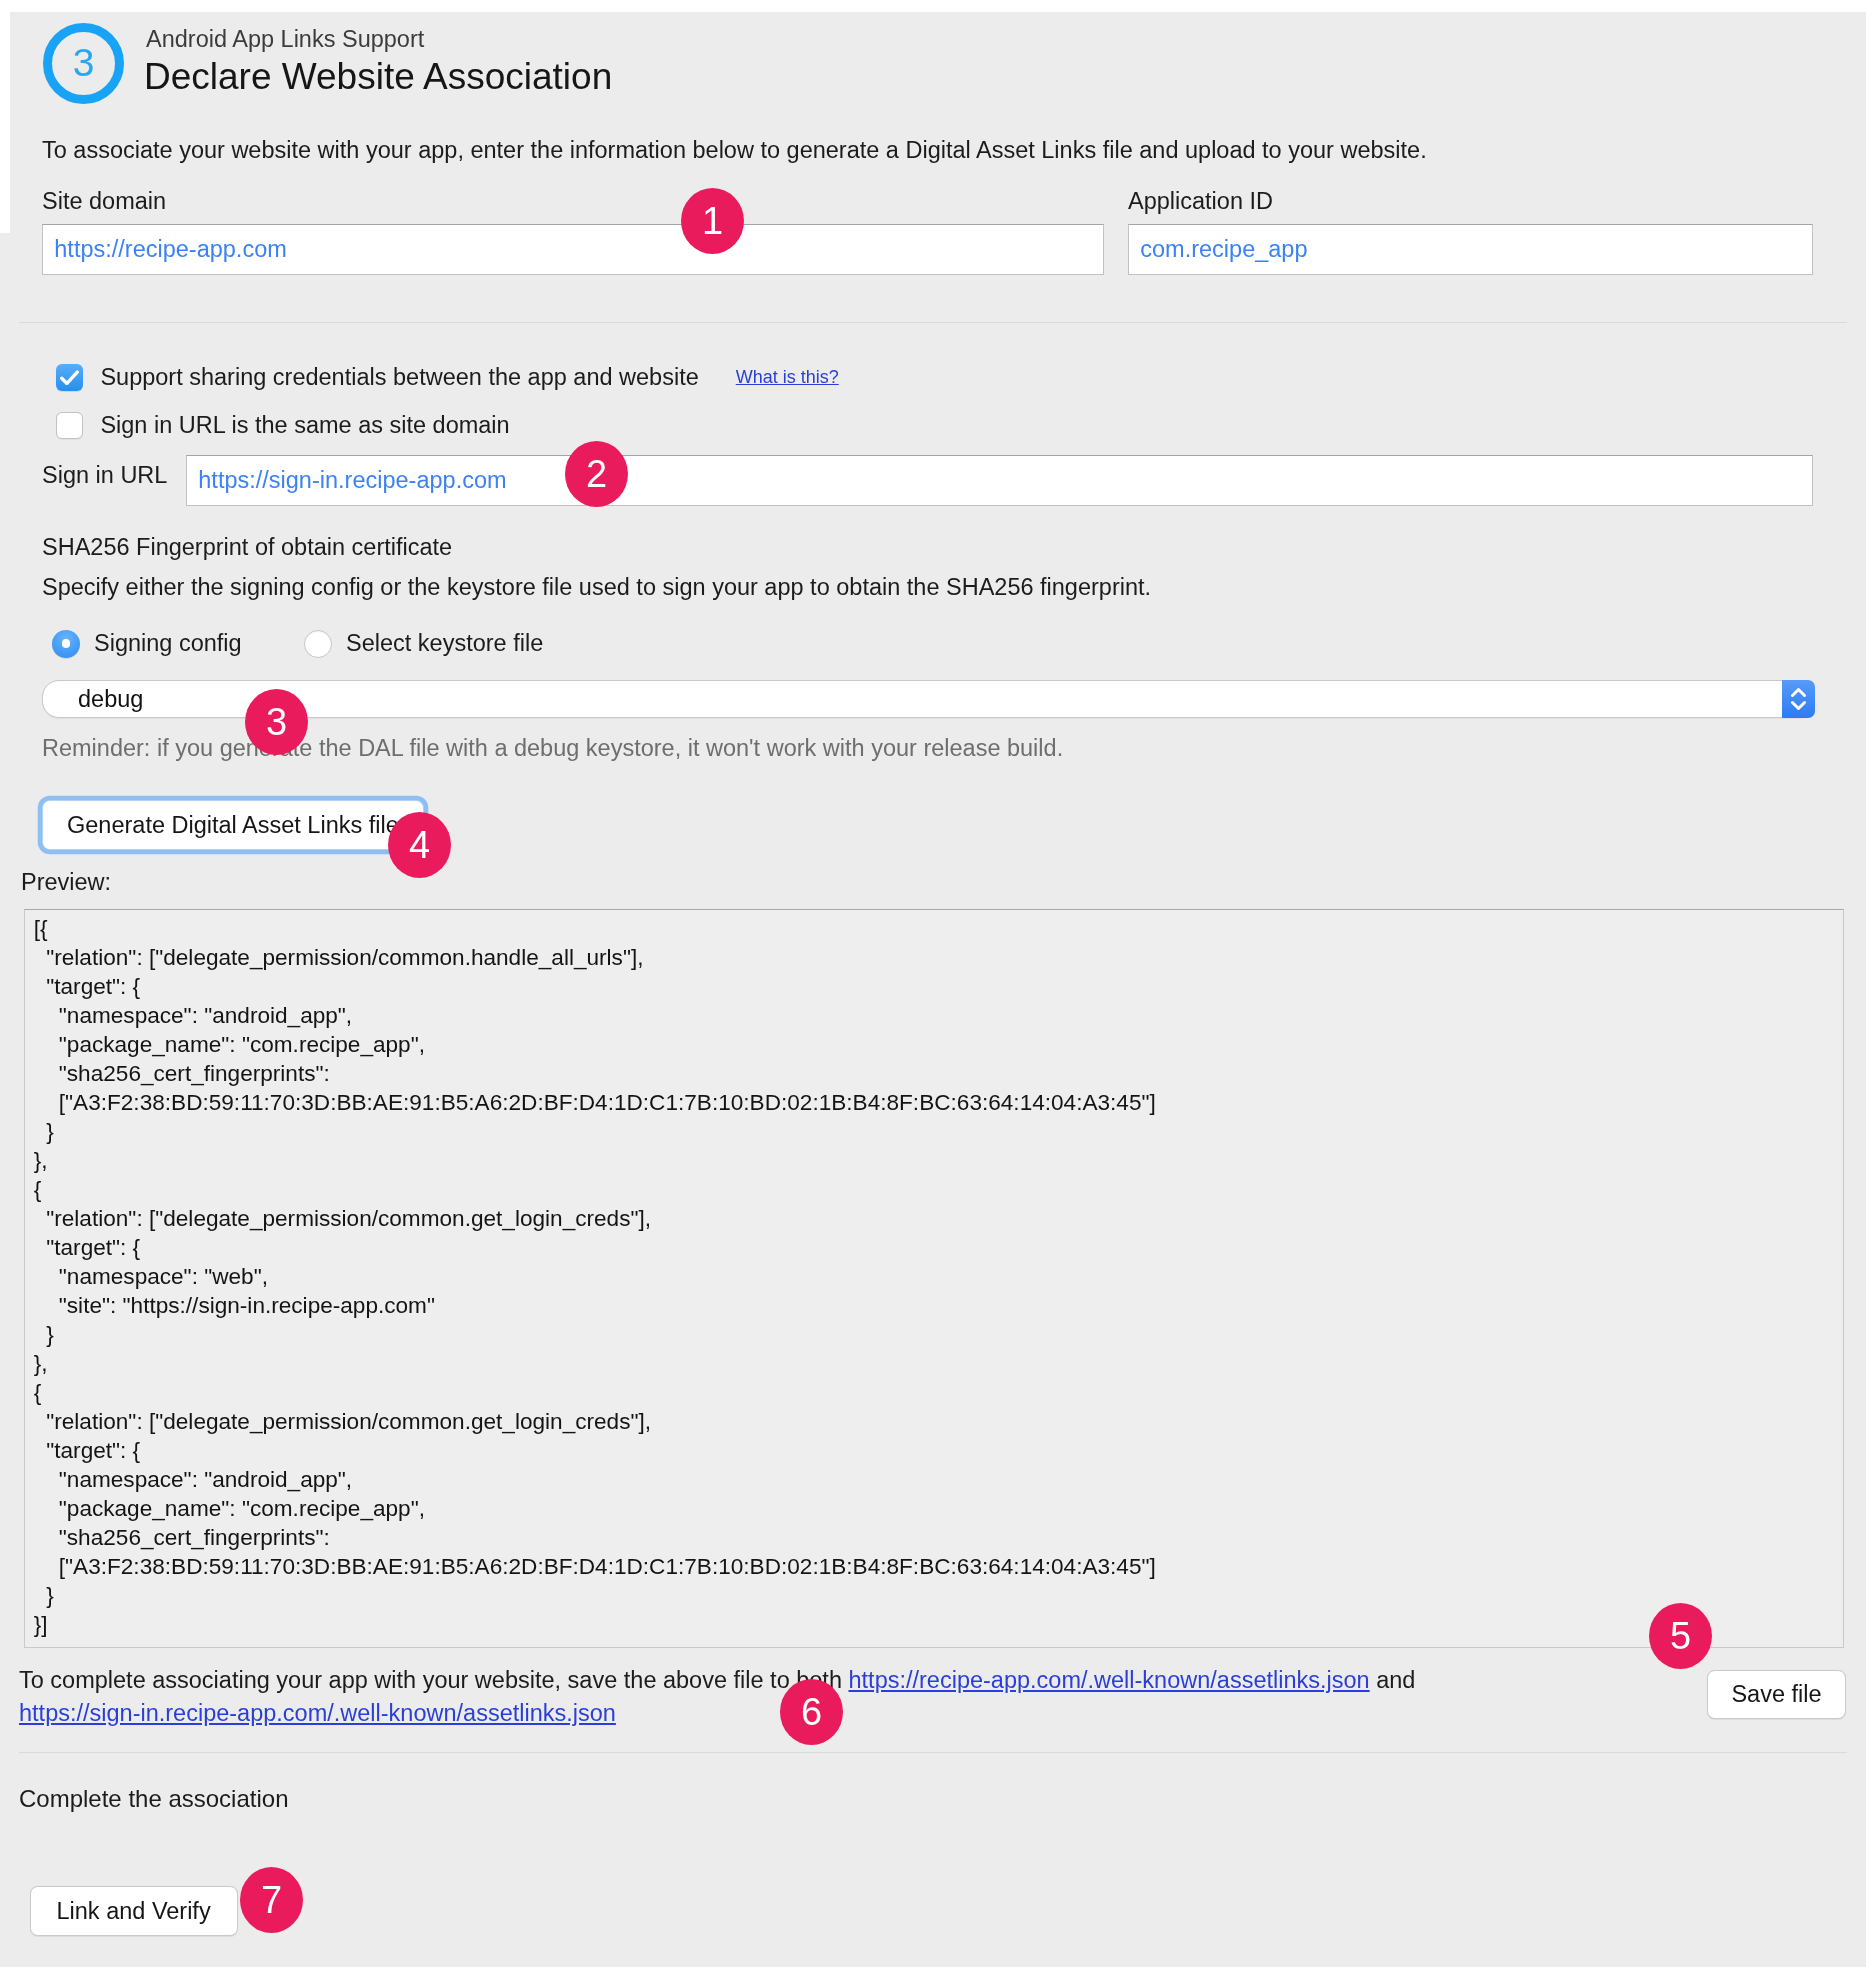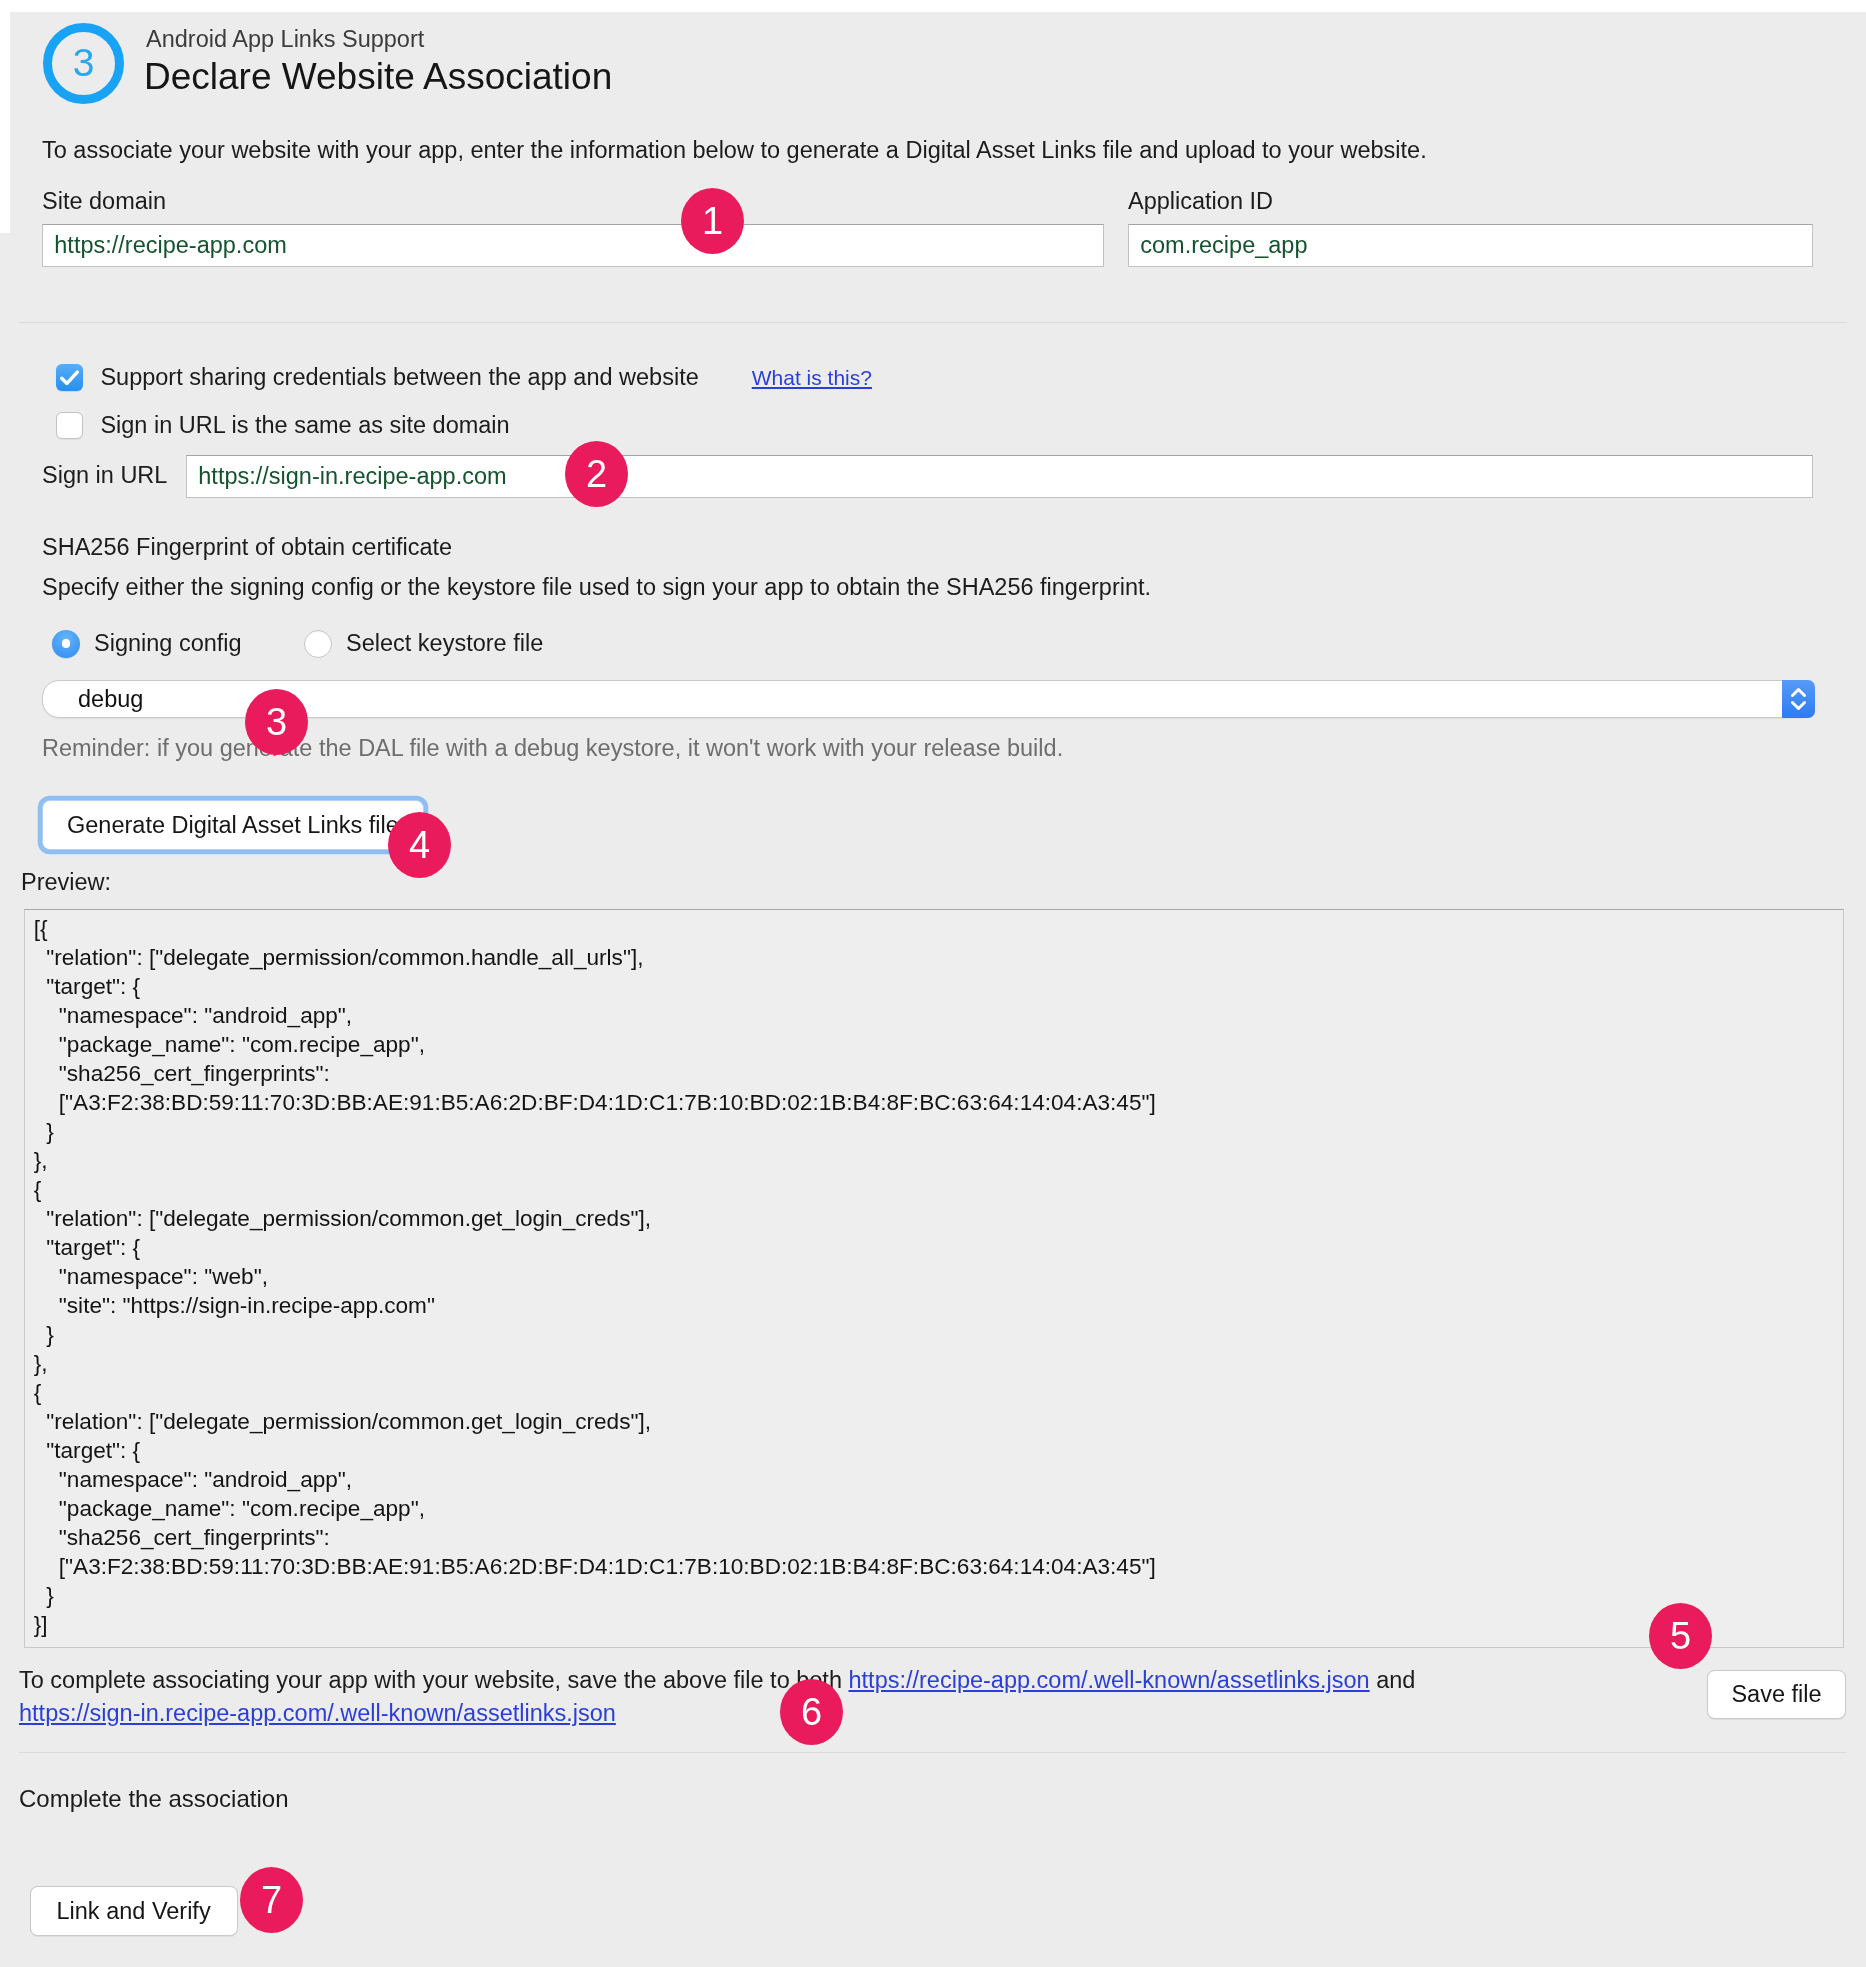--- a/index.html
+++ b/index.html
@@ -16,35 +16,35 @@
     border:9.6px solid #18a3f7; border-radius:50%;
     color:#2aa7f2; font-size:39px; display:flex; align-items:center; justify-content:center;
   }
   .eyebrow { position:absolute; left:146px; top:26px; font-size:23.5px; color:#3c3c3c; }
   .page-title { position:absolute; left:144px; top:56px; font-size:37px; color:#161616; margin:0; font-weight:400; }
 
   .body-text { position:absolute; font-size:23.5px; color:#1c1c1c; }
   .gray-text { color:#6e6e6e; }
 
   .text-input {
-    position:absolute; box-sizing:border-box; height:43px; background:#fff;
+    position:absolute; box-sizing:border-box; height:51px; background:#fff;
     border:0.9px solid #c2c2c2; border-top-color:#a4a4a4;
-    font-family:"Liberation Sans", sans-serif; font-size:23.5px; color:#14532d; padding:0 11.3px;
+    font-family:"Liberation Sans", sans-serif; font-size:23.5px; color:#3b82f6; padding:0 11.3px;
   }
   .divider { position:absolute; left:19px; width:1828px; height:0; border-top:1.7px solid #dadada; }
 
   
   .cb-row { position:absolute; display:flex; align-items:center; }
   .checkbox { width:27px; height:27px; border-radius:6px; box-sizing:border-box; flex:0 0 auto;
               display:flex; align-items:center; justify-content:center; }
   .checkbox.checked { background:linear-gradient(#58adf8,#2490f2); box-shadow:0 0.9px 0.9px rgba(0,0,0,.1); }
   .checkbox.unchecked { background:#fff; border:0.9px solid #c3c3c3; box-shadow:0 0.9px 0.9px rgba(0,0,0,.06); }
   .cb-label { margin-left:17.4px; font-size:23.5px; color:#1c1c1c; }
   .link { color:#2a3fd9; text-decoration:underline; cursor:pointer; }
-  .what-link { margin-left:53px; font-size:21px; }
+  .what-link { margin-left:37px; font-size:18px; }
 
   
   .radio { width:28px; height:28px; border-radius:50%; box-sizing:border-box; position:relative; flex:0 0 auto; }
   .radio.selected { background:radial-gradient(circle at 50% 30%, #66b4f9, #2e8bf2); box-shadow:0 0.9px 0.9px rgba(0,0,0,.12); }
   .radio.selected .dot { position:absolute; left:9.6px; top:9.6px; width:8.7px; height:8.7px; border-radius:50%; background:#fff; }
   .radio.unselected { background:#fff; border:0.9px solid #c6c6c6; box-shadow:inset 0 0.9px 1.7px rgba(0,0,0,.05); }
   .radio-row { position:absolute; display:flex; align-items:center; }
   .radio-label { margin-left:14px; font-size:23.5px; color:#1c1c1c; }
 
   

